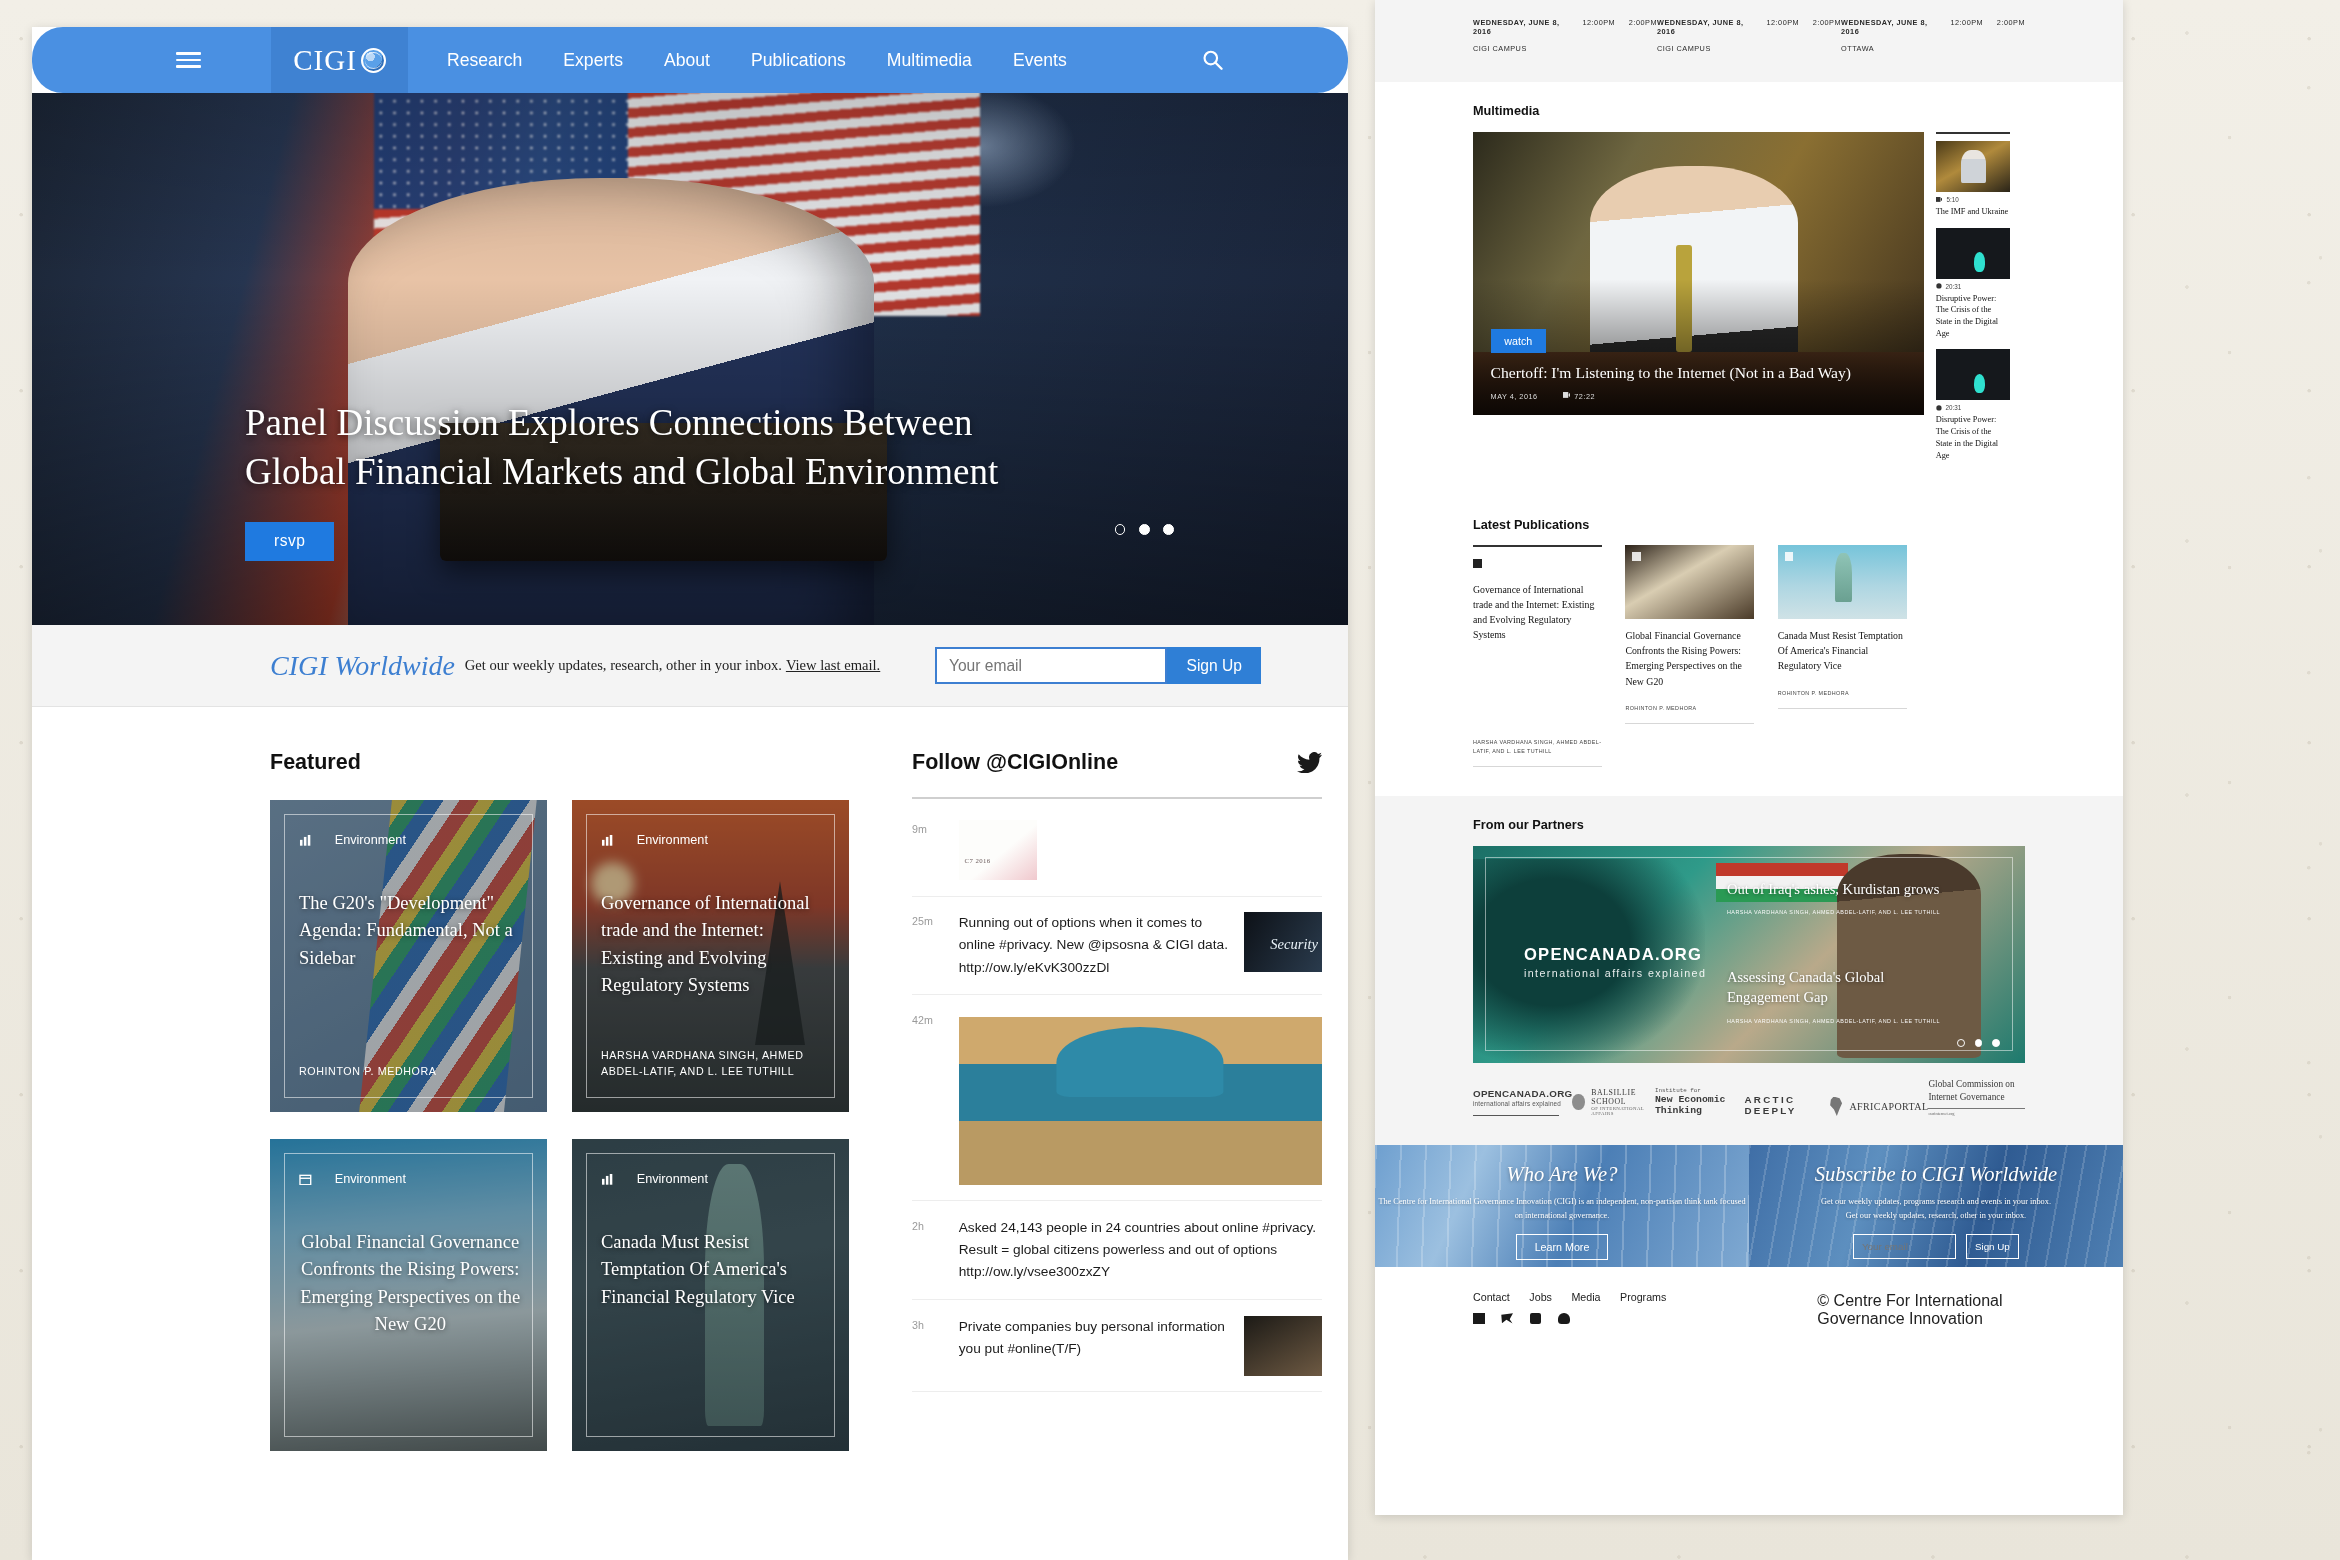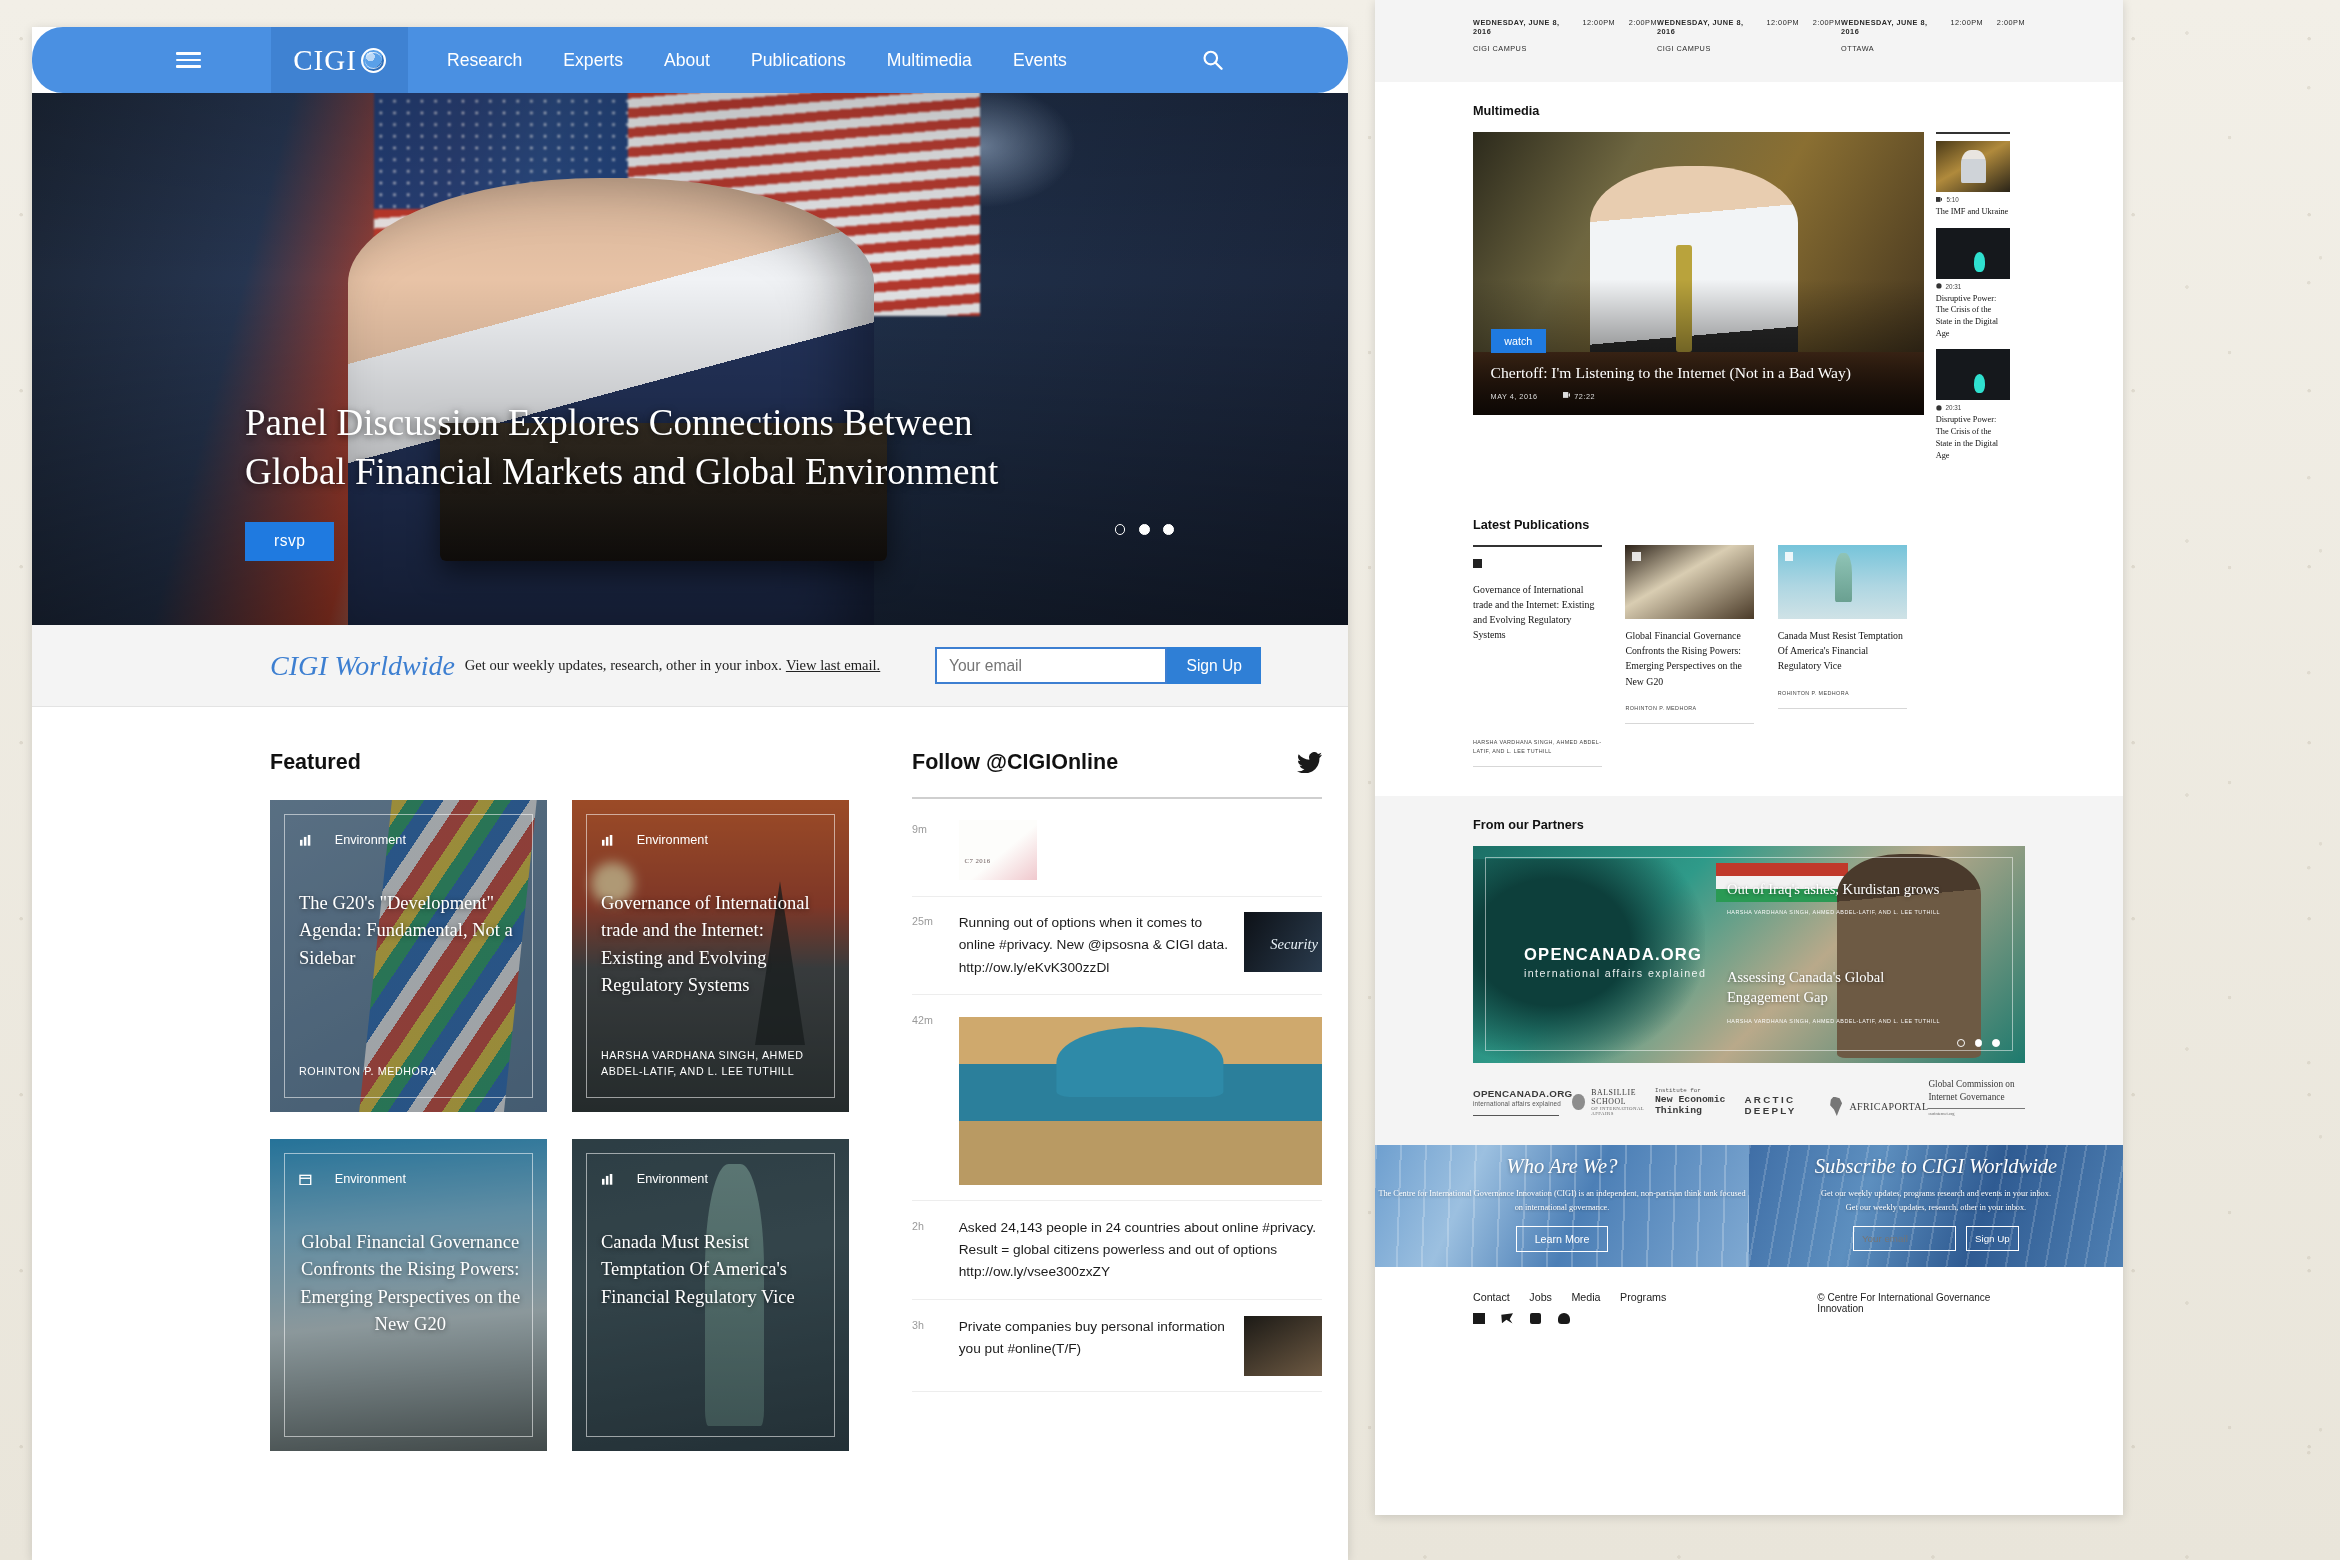--- a/index.html
+++ b/index.html
@@ -246,41 +246,41 @@
 
   .cta-row{ display:flex; height:122px; }
   .cta{ position:relative; flex:1; overflow:hidden; color:#fff; text-align:center; }
   .cta .bg{ position:absolute; inset:0; }
   .cta-who .bg{ background:linear-gradient(115deg,#6e9fcf 0%,#9cc0e0 26%,#4c7fb6 55%,#7fa9d2 100%); }
   .cta-who .bg::after{ content:""; position:absolute; inset:0;
     background: repeating-linear-gradient(92deg, rgba(255,255,255,.22) 0 2px, transparent 2px 25px); }
   .cta-sub .bg{ background:linear-gradient(110deg,#3f6ea6 0%,#5d8fbf 32%,#2f5b92 62%,#4f80b3 100%); }
   .cta-sub .bg::after{ content:""; position:absolute; inset:0;
     background: repeating-linear-gradient(100deg, rgba(255,255,255,.16) 0 2px, transparent 2px 19.5px); }
-  .cta .inner{ position:relative; padding-top:10px; }
+  .cta .inner{ position:relative; padding-top:18px; }
   .cta h3{ font-family:"Liberation Serif",serif; font-style:italic; font-weight:normal; font-size:20.5px;
     text-shadow:0 1px 3.9px rgba(0,0,0,.35); }
   .cta p{ font-family:"Liberation Serif",serif; font-size:8.3px; line-height:1.65; margin-top:8.8px;
     text-shadow:0 1px 2.9px rgba(0,0,0,.3); }
   .learn-btn{ margin-top:11.7px; background:transparent; border:1px solid #fff; color:#fff;
     font-size:10.7px; padding:5.9px 17.6px; cursor:pointer; }
   .sub-form{ margin-top:11.7px; display:flex; justify-content:center; gap:9.8px; }
   .sub-form input{ width:103px; height:25px; background:transparent; border:1px solid #fff; color:#e7f0fa;
     padding:0 7.8px; font-size:9.8px; font-family:"Liberation Sans",sans-serif; }
   .sub-form button{ width:53px; height:25px; background:transparent; border:1px solid #fff; color:#fff;
     font-size:9.8px; cursor:pointer; }
 
   .r-footer{ display:flex; align-items:flex-start; padding:23.4px 98px 0; }
   .foot-links{ display:flex; gap:19.5px; }
   .foot-links a{ color:#222; font-size:10.7px; text-decoration:none; }
   .foot-social{ display:flex; gap:16.6px; margin-top:9.8px; }
   .foot-social span{ width:11.7px; height:11.7px; display:block; cursor:pointer; }
   .fb{ background:#1a1a1a; } .tw{ background:#1a1a1a; clip-path:polygon(0 18%,100% 6%,72% 58%,96% 94%,44% 62%,6% 92%); }
   .yt{ background:#1a1a1a; border-radius:2px; } .rss{ background:#1a1a1a; border-radius:50% 50% 30% 30%; }
-  .copy{ margin-left:151px; font-size:10px; color:#222; padding-top:1px; }
+  .copy{ margin-left:151px; font-size:16px; color:#222; padding-top:1px; }
 </style>
 </head>
 <body>
 
 <div id="left-panel">
 
   <div class="navbar">
     <div class="burger">
       <span></span>
         <span></span>

